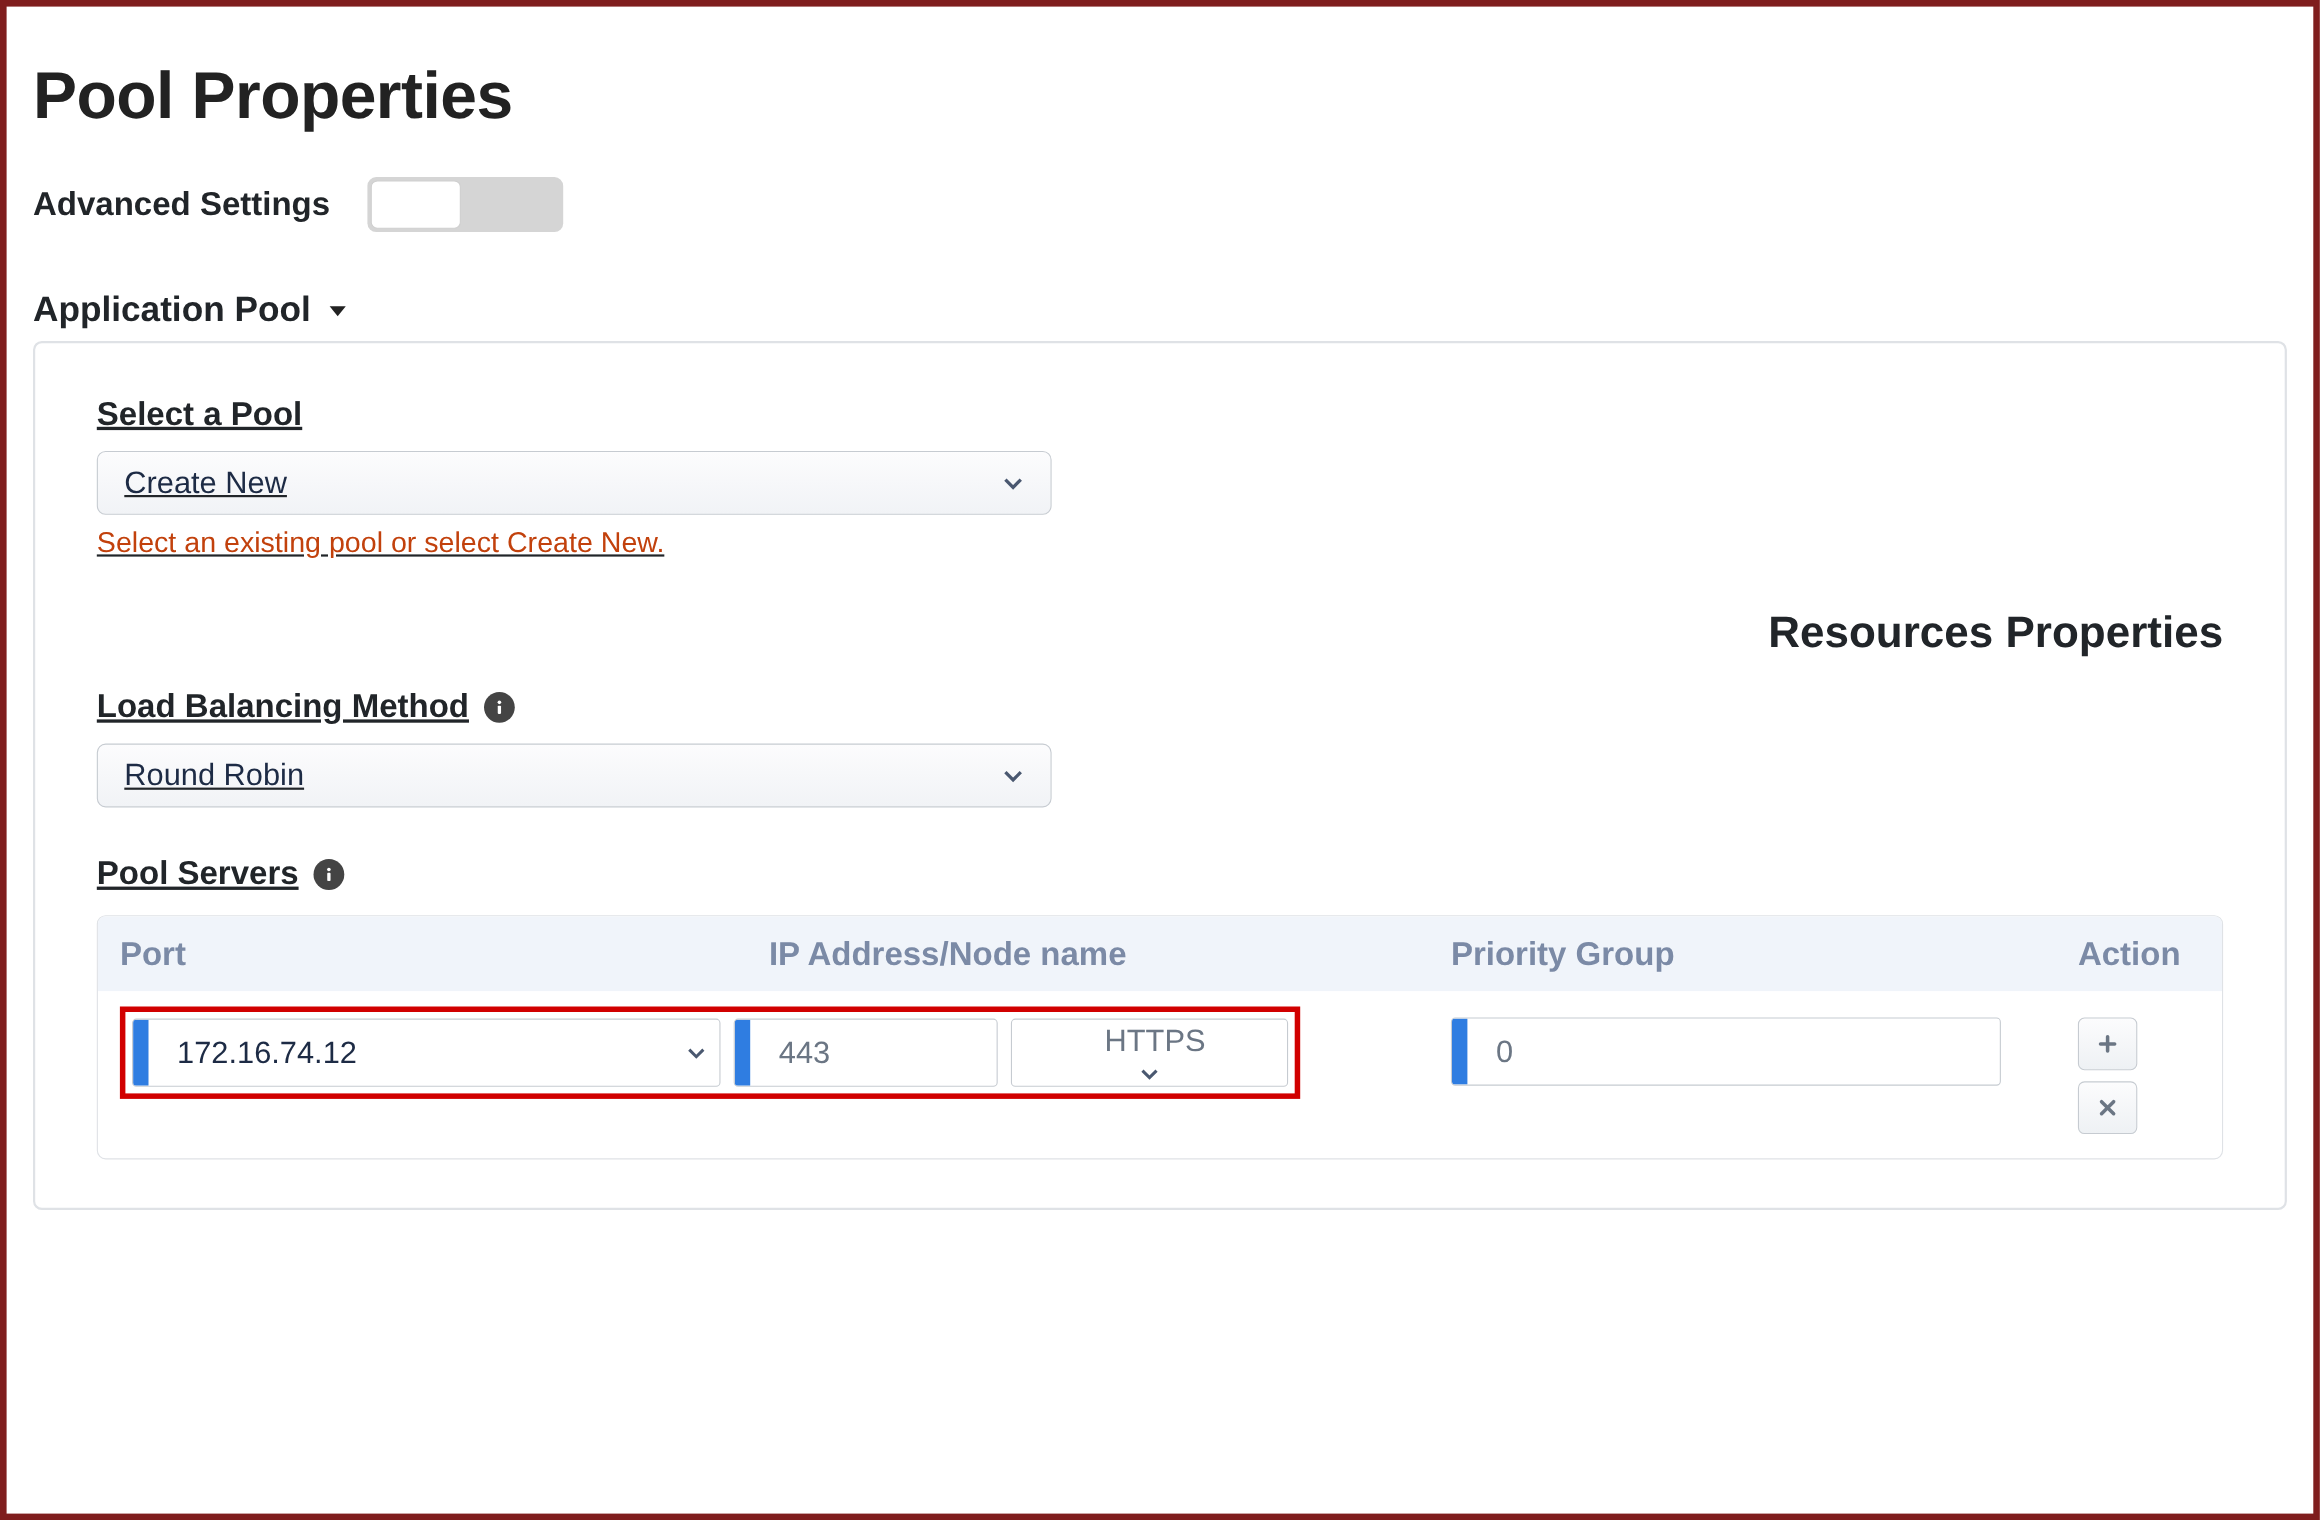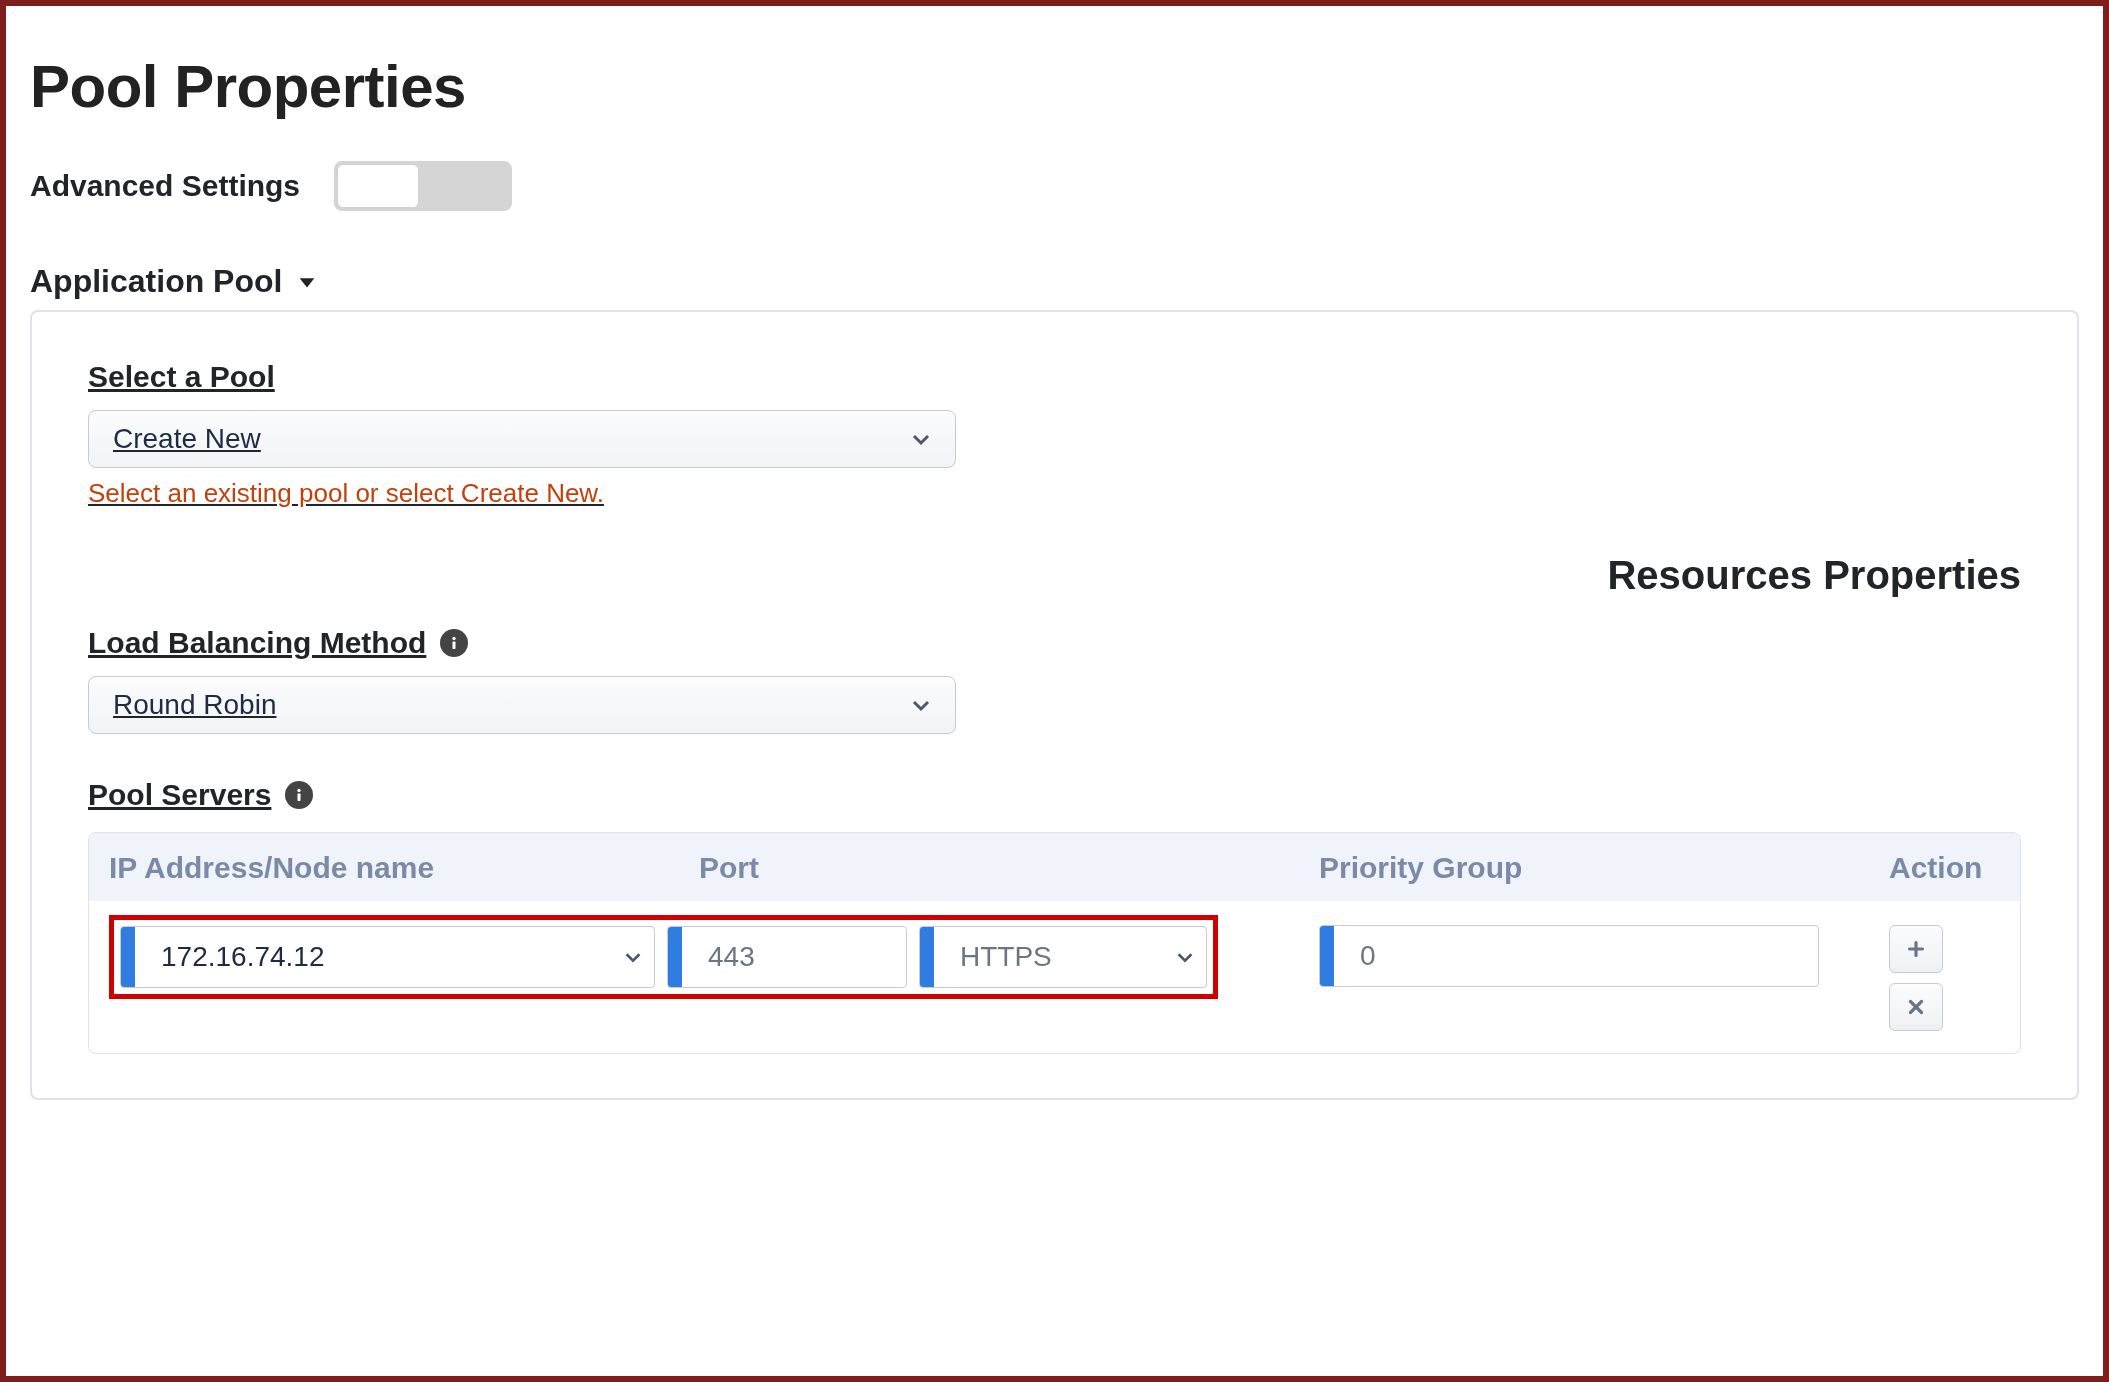--- a/index.html
+++ b/index.html
@@ -160,21 +160,21 @@
     color: #6b7684;
   }
   .input-content.dark { color: #1d2b45; }
   .input-chev {
     display:flex; align-items:center; justify-content:center;
     width: 42px;
   }
   .input-chev svg { width: 22px; height: 22px; fill:none; stroke:#4a5870; stroke-width:3;}
   .w-ip   { width: 535px; }
   .w-port { width: 240px; }
-  .w-proto{ width: 288px; }
+  .w-proto{ width: 252px; flex-direction: column; }
   .w-prio { width: 500px; }
   .action-col {
     display: flex;
     flex-direction: column;
     gap: 10px;
   }
   .icon-btn {
     width: 54px; height: 48px;
     border: 1px solid #c6cbd1;
     border-radius: 6px;
@@ -253,22 +253,22 @@
           <svg viewBox="0 0 24 24">
               <circle cx="12" cy="6" r="2.2"></circle>
               <rect x="10" y="10" width="4" height="10" rx="1"></rect>
             </svg>
         </span>
       </div>
     </div>
 
     <div class="table-wrap">
       <div class="thead">
+        <div>Port</div>
         <div>IP Address/Node name</div>
-        <div>Port</div>
         <div>Priority Group</div>
         <div>Action</div>
       </div>
 
       <div class="trow">
 
         <div class="td" style="grid-column:1 / span 2;">
           <div class="highlight-group">
             <div class="input-wrap w-ip">
               <div class="blue-bar"></div>

